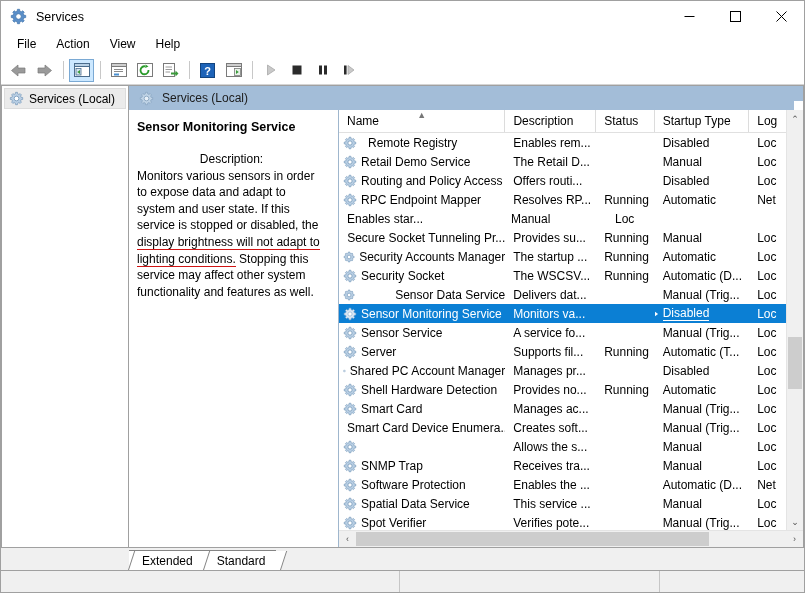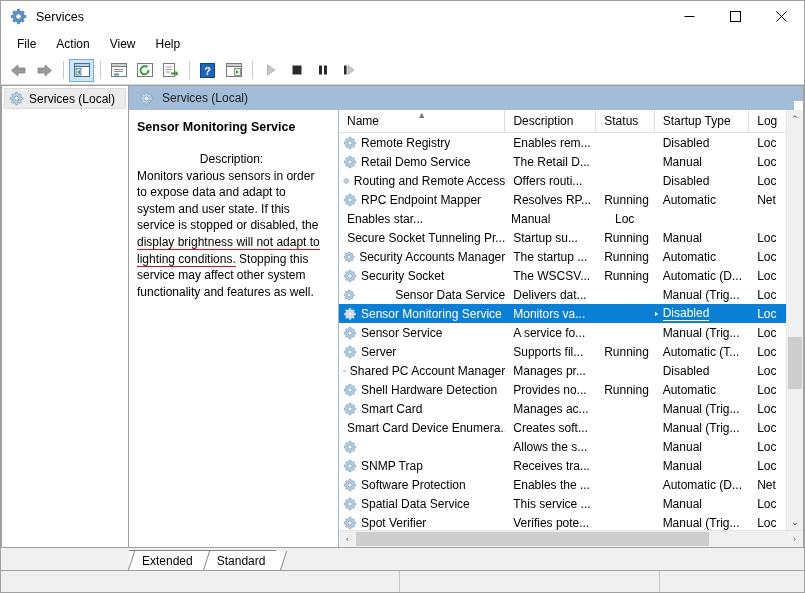--- a/index.html
+++ b/index.html
@@ -557,21 +557,21 @@
                 <div class="lv-th" style="width:104px">
                   <span>Startup Type</span>
                 </div>
                 <div class="lv-th" style="width:40px;border-right:none">
                   <span>Log</span>
                 </div>
               </div>
 
               <div class="lv-rows" id="rows-container">
                   <div class="lv-row">
-                    <div class="lv-cell name" style="width: 184px;">
+                    <div class="lv-cell name" style="width: 184px; gap: 7px;">
                       <svg width="14" height="14" viewBox="0 0 16 16">
   <g fill="#b9cfe4" stroke="#6f93b5" stroke-width="0.7">
     <path d="M7 1.4 L9 1.4 L9.3 3.1 L10.5 3.7 L11.9 2.8 L13.2 4.1 L12.3 5.5 L12.9 6.7 L14.6 7 L14.6 9 L12.9 9.3 L12.3 10.5 L13.2 11.9 L11.9 13.2 L10.5 12.3 L9.3 12.9 L9 14.6 L7 14.6 L6.7 12.9 L5.5 12.3 L4.1 13.2 L2.8 11.9 L3.7 10.5 L3.1 9.3 L1.4 9 L1.4 7 L3.1 6.7 L3.7 5.5 L2.8 4.1 L4.1 2.8 L5.5 3.7 L6.7 3.1 Z"></path>
   </g>
   <circle cx="8" cy="8" r="2.4" fill="#ffffff" stroke="#6f93b5" stroke-width="0.8"></circle>
 </svg>
                       <span class="nm">Remote Registry</span>
                     </div>
                     <div class="lv-cell" style="width: 100px;">Enables rem...</div>
                     <div class="lv-cell" style="width: 64px;"></div>
@@ -594,21 +594,21 @@
                     <div class="lv-cell" style="width: 40px;">Loc</div>
                   </div>
                   <div class="lv-row">
                     <div class="lv-cell name" style="width: 184px;">
                       <svg width="14" height="14" viewBox="0 0 16 16">
   <g fill="#b9cfe4" stroke="#6f93b5" stroke-width="0.7">
     <path d="M7 1.4 L9 1.4 L9.3 3.1 L10.5 3.7 L11.9 2.8 L13.2 4.1 L12.3 5.5 L12.9 6.7 L14.6 7 L14.6 9 L12.9 9.3 L12.3 10.5 L13.2 11.9 L11.9 13.2 L10.5 12.3 L9.3 12.9 L9 14.6 L7 14.6 L6.7 12.9 L5.5 12.3 L4.1 13.2 L2.8 11.9 L3.7 10.5 L3.1 9.3 L1.4 9 L1.4 7 L3.1 6.7 L3.7 5.5 L2.8 4.1 L4.1 2.8 L5.5 3.7 L6.7 3.1 Z"></path>
   </g>
   <circle cx="8" cy="8" r="2.4" fill="#ffffff" stroke="#6f93b5" stroke-width="0.8"></circle>
 </svg>
-                      <span class="nm">Routing and Remote Access</span>
+                      <span class="nm">Routing and Policy Access</span>
                     </div>
                     <div class="lv-cell" style="width: 100px;">Offers routi...</div>
                     <div class="lv-cell" style="width: 64px;"></div>
                     <div class="lv-cell" style="width: 104px;">Disabled</div>
                     <div class="lv-cell" style="width: 40px;">Loc</div>
                   </div>
                   <div class="lv-row">
                     <div class="lv-cell name" style="width: 184px;">
                       <svg width="14" height="14" viewBox="0 0 16 16">
   <g fill="#b9cfe4" stroke="#6f93b5" stroke-width="0.7">
@@ -632,21 +632,21 @@
                   <div class="lv-row">
                     <div class="lv-cell name" style="width: 184px;">
                       <svg width="14" height="14" viewBox="0 0 16 16">
   <g fill="#b9cfe4" stroke="#6f93b5" stroke-width="0.7">
     <path d="M7 1.4 L9 1.4 L9.3 3.1 L10.5 3.7 L11.9 2.8 L13.2 4.1 L12.3 5.5 L12.9 6.7 L14.6 7 L14.6 9 L12.9 9.3 L12.3 10.5 L13.2 11.9 L11.9 13.2 L10.5 12.3 L9.3 12.9 L9 14.6 L7 14.6 L6.7 12.9 L5.5 12.3 L4.1 13.2 L2.8 11.9 L3.7 10.5 L3.1 9.3 L1.4 9 L1.4 7 L3.1 6.7 L3.7 5.5 L2.8 4.1 L4.1 2.8 L5.5 3.7 L6.7 3.1 Z"></path>
   </g>
   <circle cx="8" cy="8" r="2.4" fill="#ffffff" stroke="#6f93b5" stroke-width="0.8"></circle>
 </svg>
                       <span class="nm">Secure Socket Tunneling Pr...</span>
                     </div>
-                    <div class="lv-cell" style="width: 100px;">Startup su...</div>
+                    <div class="lv-cell" style="width: 100px;">Provides su...</div>
                     <div class="lv-cell" style="width: 64px;">Running</div>
                     <div class="lv-cell" style="width: 104px;">Manual</div>
                     <div class="lv-cell" style="width: 40px;">Loc</div>
                   </div>
                   <div class="lv-row">
                     <div class="lv-cell name" style="width: 184px;">
                       <svg width="14" height="14" viewBox="0 0 16 16">
   <g fill="#b9cfe4" stroke="#6f93b5" stroke-width="0.7">
     <path d="M7 1.4 L9 1.4 L9.3 3.1 L10.5 3.7 L11.9 2.8 L13.2 4.1 L12.3 5.5 L12.9 6.7 L14.6 7 L14.6 9 L12.9 9.3 L12.3 10.5 L13.2 11.9 L11.9 13.2 L10.5 12.3 L9.3 12.9 L9 14.6 L7 14.6 L6.7 12.9 L5.5 12.3 L4.1 13.2 L2.8 11.9 L3.7 10.5 L3.1 9.3 L1.4 9 L1.4 7 L3.1 6.7 L3.7 5.5 L2.8 4.1 L4.1 2.8 L5.5 3.7 L6.7 3.1 Z"></path>
   </g>

